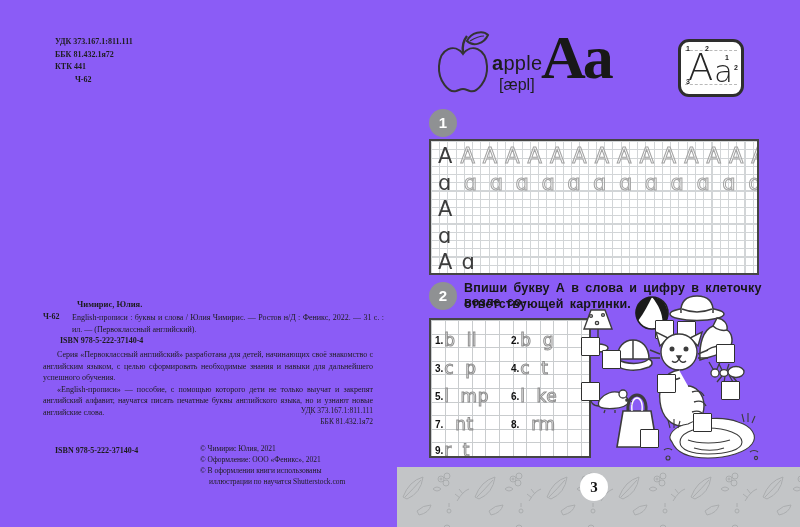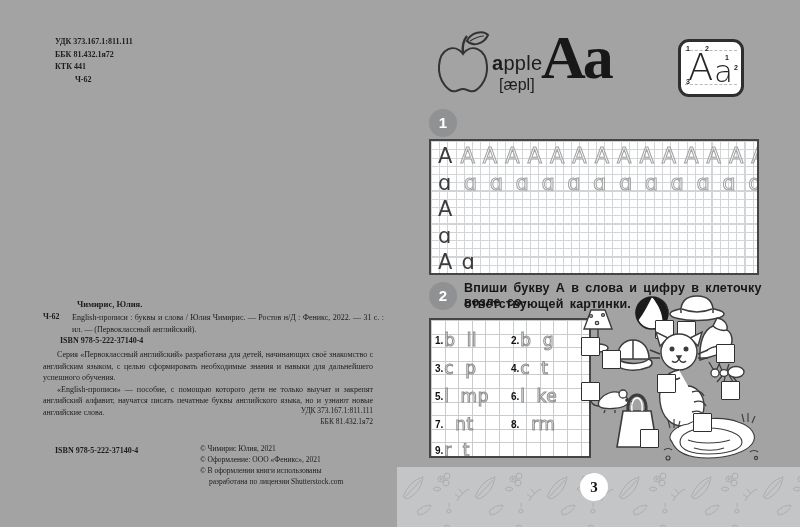--- a/index.html
+++ b/index.html
@@ -1,16 +1,16 @@
 <!DOCTYPE html>
 <html><head>
 <meta charset="utf-8">
 <style>
   html,body{margin:0;padding:0;background:#ffffff;}
-  #page{position:relative;width:800px;height:527px;background:#a3a3a3;overflow:hidden;
+  #page{position:relative;width:800px;height:527px;background:#8b5cf6;overflow:hidden;
         font-family:"Liberation Sans",sans-serif;color:#1c1c1c;}
 
   
   .serif{font-family:"Liberation Serif",serif;}
   #top-block{position:absolute;left:55px;top:36px;font-size:8px;line-height:12.5px;font-weight:bold;}
   #top-block div:last-child{padding-left:20px;}
   #author-heading{position:absolute;left:77px;top:299px;font-size:8.5px;font-weight:bold;}
   #margin-code{position:absolute;left:43px;top:312px;font-size:8px;font-weight:bold;}
   #bib-entry{position:absolute;left:60px;top:312px;width:312px;font-size:8px;line-height:11.5px;text-align:justify;margin-left:12px;}
   #isbn-mid{position:absolute;left:60px;top:336px;font-size:8px;font-weight:bold;}
@@ -100,21 +100,21 @@
 
   <div id="udk-right" class="serif">
       <div>УДК 373.167.1:811.111</div>
       <div>ББК 81.432.1я72</div>
     </div>
   <div id="isbn-bottom" class="serif">ISBN 978-5-222-37140-4</div>
   <div id="copyright-block" class="serif">
       <div>© Чимирис Юлия, 2021</div>
       <div>© Оформление: ООО «Феникс», 2021</div>
       <div>© В оформлении книги использованы</div>
-      <div>разработана по лицензии Shutterstock.com</div>
+      <div>иллюстрации по научатся Shutterstock.com</div>
     </div>
 
   <div class="pic" style="left:434px;top:30px">
     <svg width="58" height="66" viewBox="0 0 58 66">
       <g fill="none" stroke="#333" stroke-width="2">
         <path d="M29 24 C21 13 6 18 5 36 C4 51 15 63 22 61 C25 60 27 59 29 59 C31 59 33 60 36 61 C43 63 54 51 53 36 C52 18 37 13 29 24 Z"></path>
         <path d="M29 23 C28 16 29 11 33 6" stroke-width="2.4"></path>
         <path d="M33 11 C37 2 49 0 54 5 C50 14 39 17 33 11 Z"></path>
         <path d="M36 11 C41 8 46 6 50 6" stroke-width="1.2"></path>
       </g>

